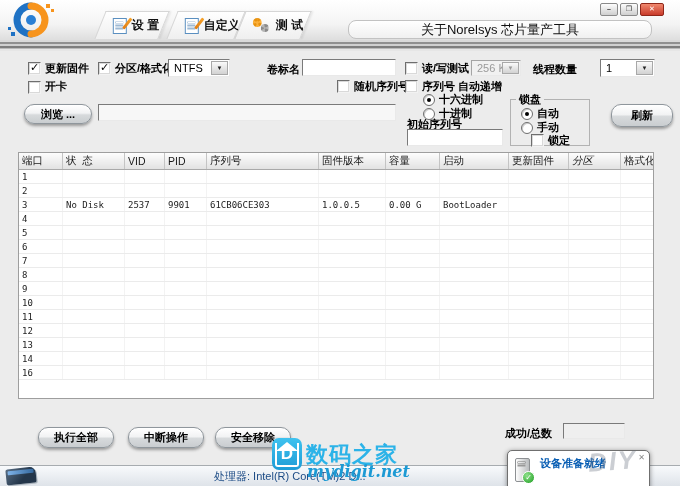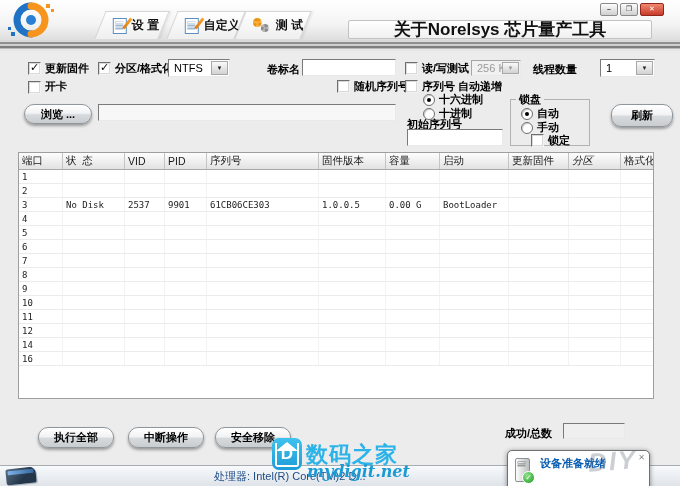--- a/index.html
+++ b/index.html
@@ -20,23 +20,23 @@
        box-shadow:2px 0 2px rgba(0,0,0,.07);}
   .tab .inner{transform:skewX(22deg);display:flex;align-items:center;gap:5px;
        height:100%;padding:0 12px;font-size:12px;font-weight:bold;color:#111;white-space:nowrap;}
   .winctl{top:3px;right:16px;display:flex;gap:2px;}
   .wbtn{width:16px;height:11px;border:1px solid #8a8a8a;border-radius:2px;
         background:linear-gradient(#fdfdfd,#cfcfcf);font-size:7px;line-height:10px;
         text-align:center;color:#333;font-weight:bold;}
   .wbtn.close{width:22px;background:linear-gradient(#f0886e,#c83a2a);border-color:#8f2619;color:#fff;}
   .aboutbar{left:348px;top:20px;width:302px;height:17px;
         background:linear-gradient(#ffffff,#f0f0f0);
-        border:1px solid #c2c2c2;border-radius:2px;
+        border:1px solid #c2c2c2;border-radius:8px;
         display:flex;align-items:center;justify-content:center;
-        font-size:17px;font-weight:bold;color:#111;}
+        font-size:13px;font-weight:normal;color:#111;}
 
   
   .cb,.radio{display:flex;align-items:center;gap:4px;font-size:11px;font-weight:bold;color:#000;cursor:default;}
   .cb .box{width:11px;height:11px;background:#fff;flex:0 0 auto;
        border:1px solid;border-color:#6e6e6e #f2f2f2 #f2f2f2 #6e6e6e;box-shadow:inset 0 0 0 1px #d9d9d9;
        display:flex;align-items:center;justify-content:center;}
   .cb.on .box::after{content:"✓";font-size:11px;font-weight:bold;color:#000;margin-top:-2px;}
   .radio .circ{width:10px;height:10px;border-radius:50%;background:#fff;flex:0 0 auto;
        border:1px solid #6e6e6e;box-shadow:inset 1px 1px 0 #cfcfcf;}
   .radio.on .circ{display:flex;align-items:center;justify-content:center;}
@@ -417,20 +417,33 @@
           <td class="c3"></td>
           <td class="c4"></td>
           <td class="c5"></td>
           <td class="c6"></td>
           <td class="c7"></td>
           <td class="c8"></td>
           <td class="c9"></td>
           <td class="c10"></td>
         </tr>
         <tr>
+          <td class="c0">13</td>
+          <td class="c1"></td>
+          <td class="c2"></td>
+          <td class="c3"></td>
+          <td class="c4"></td>
+          <td class="c5"></td>
+          <td class="c6"></td>
+          <td class="c7"></td>
+          <td class="c8"></td>
+          <td class="c9"></td>
+          <td class="c10"></td>
+        </tr>
+        <tr>
           <td class="c0">14</td>
           <td class="c1"></td>
           <td class="c2"></td>
           <td class="c3"></td>
           <td class="c4"></td>
           <td class="c5"></td>
           <td class="c6"></td>
           <td class="c7"></td>
           <td class="c8"></td>
           <td class="c9"></td>

